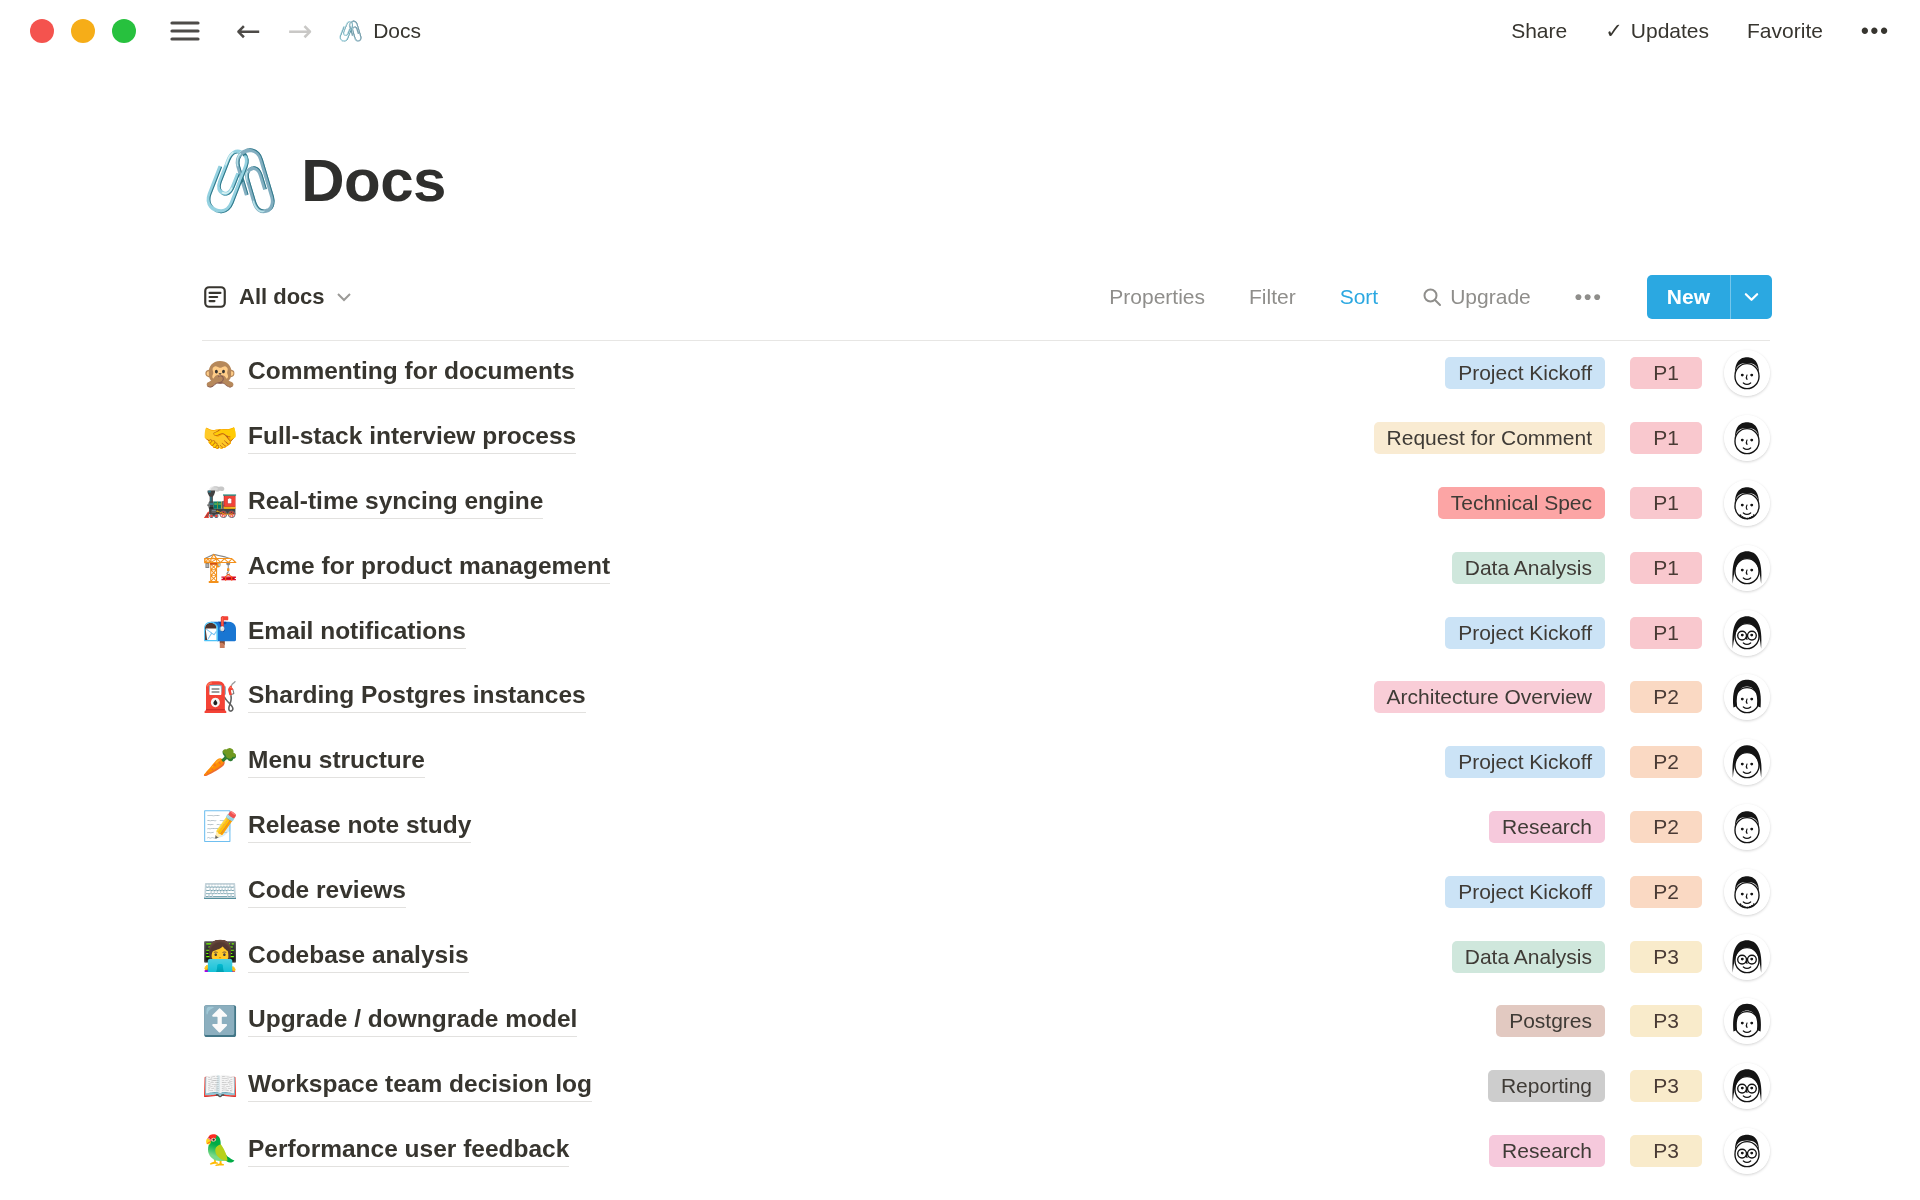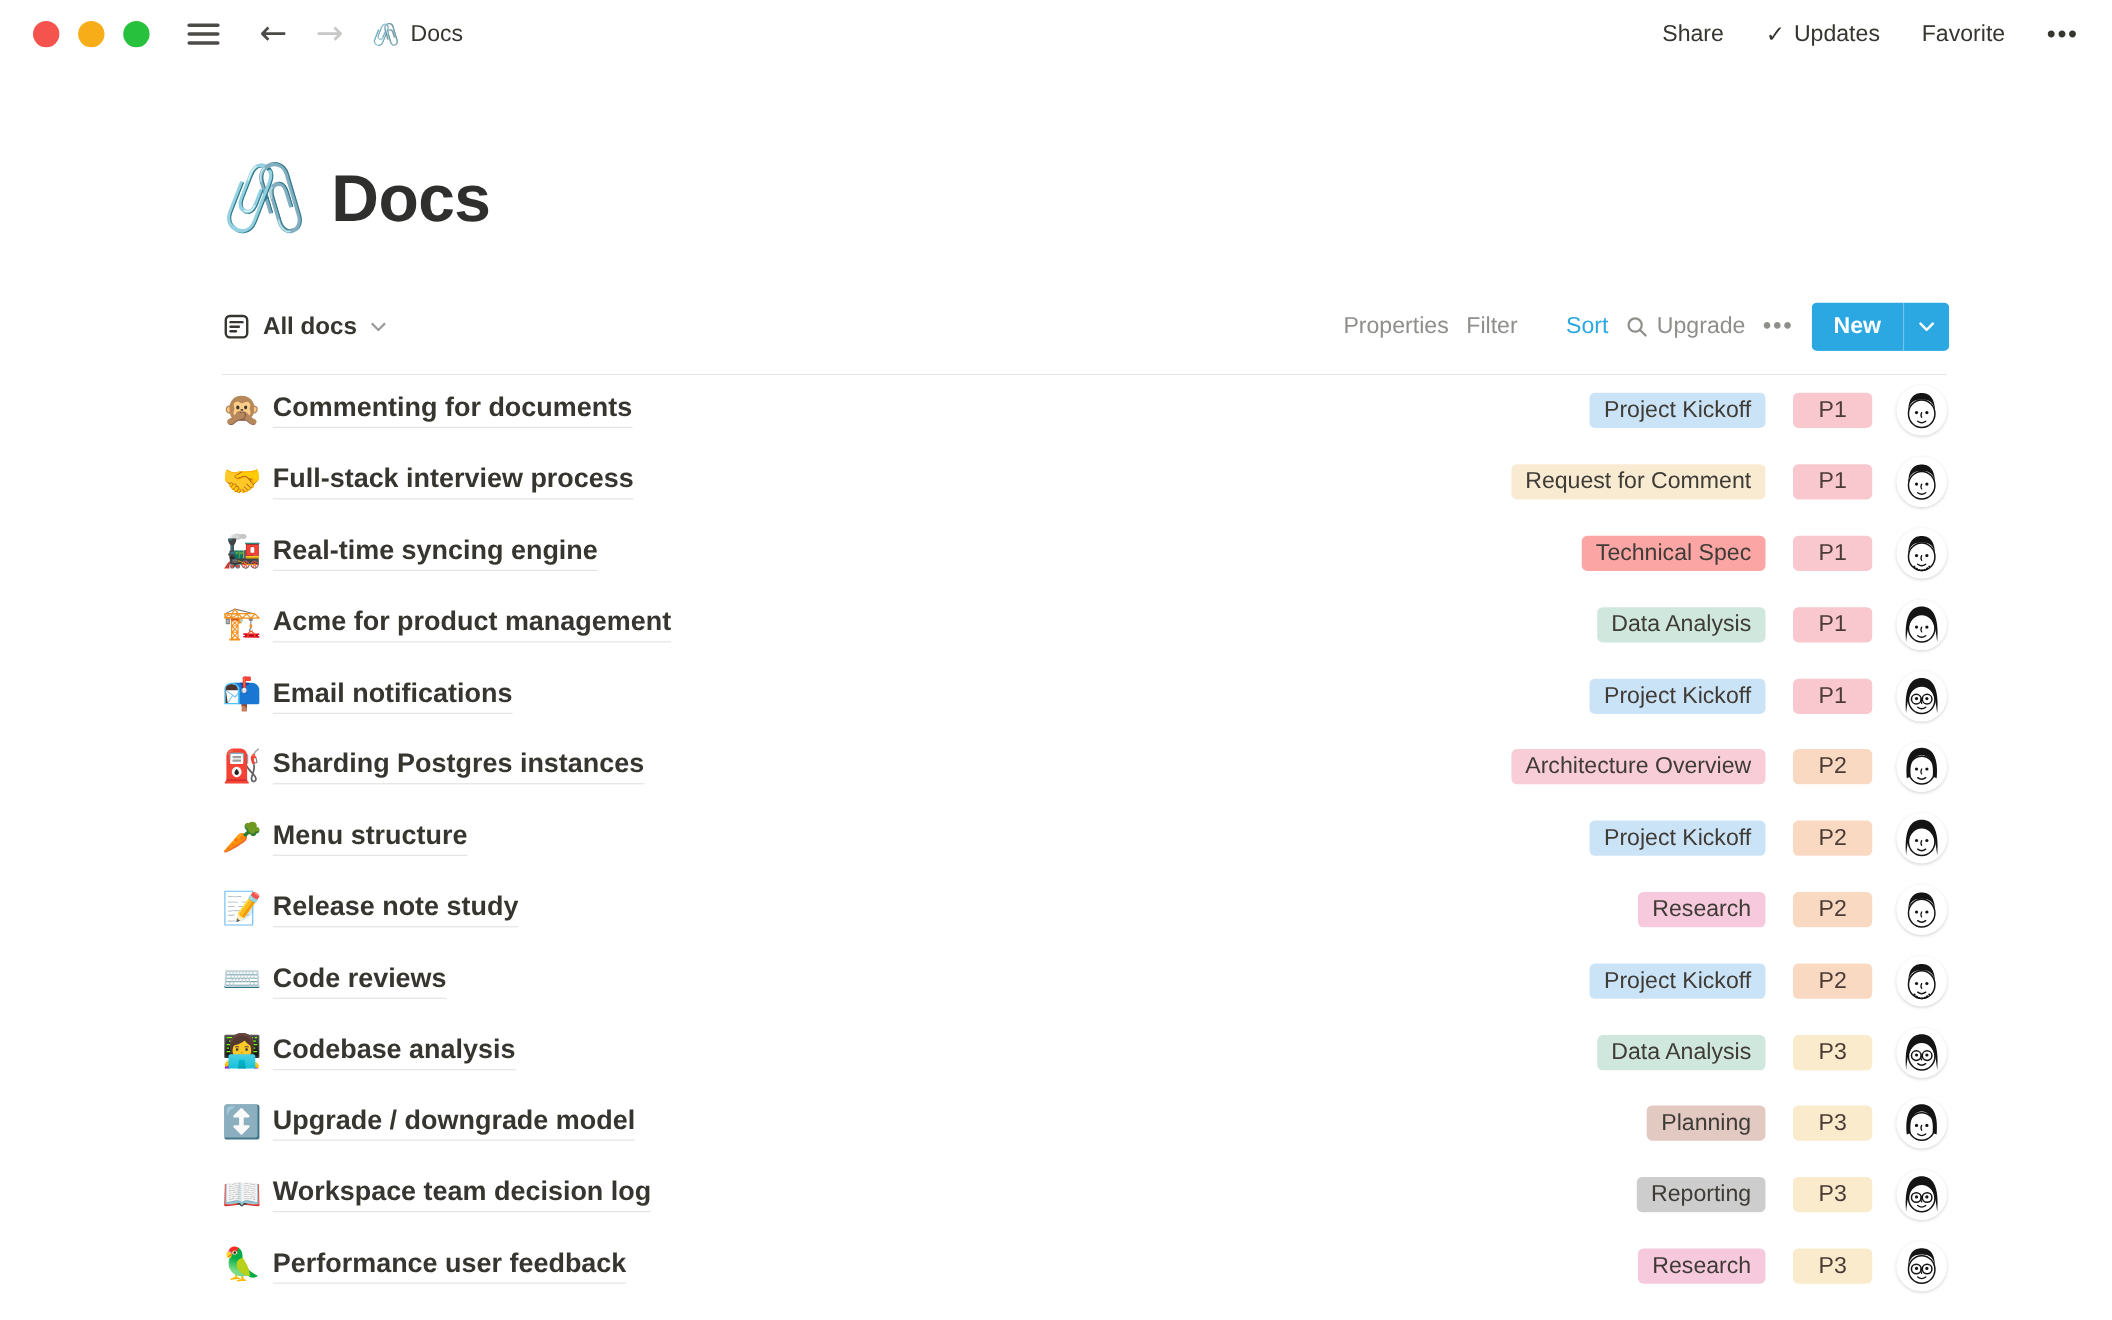--- a/index.html
+++ b/index.html
@@ -26,24 +26,24 @@
   .page-head { margin-top:84px; display:flex; align-items:center; gap:22px; }
   .page-emoji { font-size:62px; line-height:1; }
   .page-title { font-size:60px; font-weight:700; letter-spacing:-0.5px; color:#2f2f2d; }
 
   
   .toolbar { margin-top:58px; display:flex; align-items:center; height:47px; }
   .view-switcher { display:flex; align-items:center; gap:11px; cursor:pointer; }
   .view-label { font-size:22px; font-weight:700; color:#37352f; }
   .chev { stroke:#37352f; stroke-width:2; fill:none; }
   .chev-gray { stroke:#9b9a97; }
-  .toolbar-right { margin-left:auto; display:flex; align-items:center; gap:16px; }
+  .toolbar-right { margin-left:auto; display:flex; align-items:center; gap:44px; }
   .tool-link { font-size:21px; color:#8f8e8b; cursor:pointer; background:none; border:none;
     font-family:inherit; display:flex; align-items:center; gap:8px; }
-  .tool-link.active { color:#2ba8e1;margin-left:28px; }
+  .tool-link.active { color:#2ba8e1; }
   .new-btn { display:flex; align-items:stretch; border-radius:5px; overflow:hidden; cursor:pointer; height:44px; }
   .new-main { background:#2ba8e1; color:#fff; font-size:21px; font-weight:700; border:none;
     padding:0 20px; font-family:inherit; cursor:pointer; display:flex; align-items:center; }
   .new-chev { background:#2ba8e1; border:none; border-left:1px solid rgba(255,255,255,0.35);
     padding:0 13px; cursor:pointer; display:flex; align-items:center; }
 
   .divider { margin-top:20px; border-bottom:1px solid #e7e6e4; width:1568px; }
 
   
   .rows { width:1568px; }
@@ -335,21 +335,21 @@
             <path d="M22,24 c-1,2 -1,3 0,4.2" fill="none" stroke="#141414" stroke-width="1.1" stroke-linecap="round"></path>
             <path d="M18.5,31.5 c2.5,2 4.5,2 7,0" fill="none" stroke="#141414" stroke-width="1.2" stroke-linecap="round"></path>
           </svg>
         </span>
   </div>
 
   <div class="row">
     <span class="row-icon">↕️</span>
     <span class="row-title">Upgrade / downgrade model</span>
     <span class="row-spacer"></span>
-    <span class="tag" style="background: rgb(226, 201, 193);">Planning</span>
+    <span class="tag" style="background: rgb(226, 201, 193);">Postgres</span>
     <span class="priority" style="background: rgb(249, 235, 203);">P3</span>
     <span class="avatar">
           <svg width="46" height="46" viewBox="0 0 44 44">
             <circle cx="22" cy="22" r="22" fill="#ffffff"></circle>
             <ellipse cx="22" cy="25" rx="11.5" ry="12" fill="#ffffff" stroke="#141414" stroke-width="1.3"></ellipse>
             <path d="M9,32 C7,10 15,5.5 22,5.5 C29,5.5 37,10 35,32 L31.5,30.5 C33,17 28,12 22,12 C16,12 11,17 12.5,30.5 Z" fill="#141414"></path>
             <circle cx="17.5" cy="24" r="1.4" fill="#141414"></circle>
             <circle cx="26.5" cy="24" r="1.4" fill="#141414"></circle>
             <path d="M22,24 c-1,2 -1,3 0,4.2" fill="none" stroke="#141414" stroke-width="1.1" stroke-linecap="round"></path>
             <path d="M18.5,31.5 c2.5,2 4.5,2 7,0" fill="none" stroke="#141414" stroke-width="1.2" stroke-linecap="round"></path>

